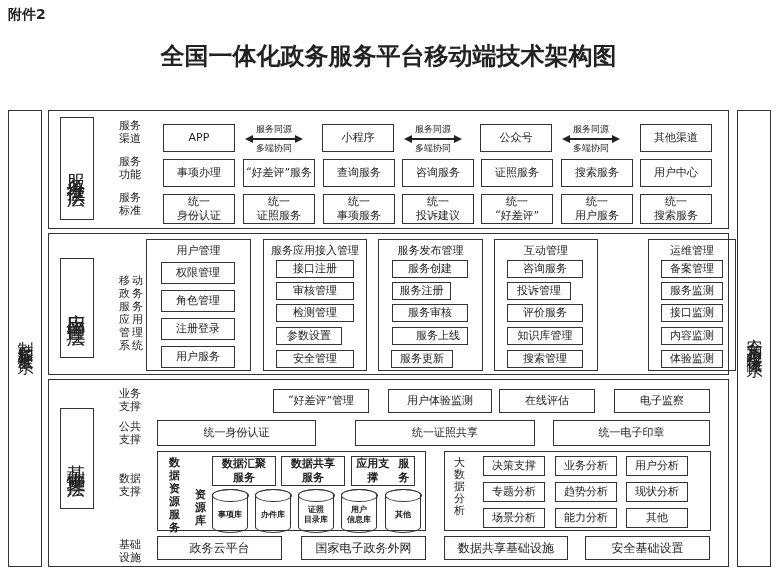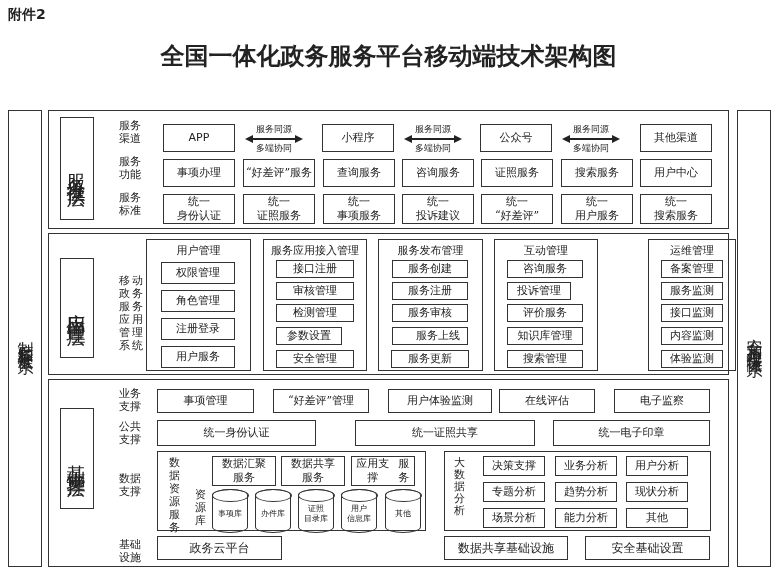--- a/index.html
+++ b/index.html
@@ -132,24 +132,24 @@
     <div class="box" style="left:12px;top:20px;width:78px;height:18px;">接口注册</div>
     <div class="box" style="left:12px;top:42px;width:78px;height:18px;">审核管理</div>
     <div class="box" style="left:12px;top:64px;width:78px;height:18px;">检测管理</div>
     <div class="box" style="left:12px;top:87px;width:66px;height:18px;">参数设置</div>
     <div class="box" style="left:12px;top:110px;width:78px;height:18px;">安全管理</div>
   </div>
 
   <div class="group" style="left:329px;top:5px;width:105px;height:132px;">
     <div class="gt">服务发布管理</div>
     <div class="box" style="left:13px;top:20px;width:76px;height:18px;">服务创建</div>
-    <div class="box" style="left:13px;top:42px;width:76px;height:18px;">服务注册</div>
+    <div class="box" style="left:13px;top:42px;width:59px;height:18px;">服务注册</div>
     <div class="box" style="left:13px;top:64px;width:76px;height:18px;">服务审核</div>
     <div class="box" style="left:13px;top:87px;width:76px;height:18px;padding-left:16px;">服务上线</div>
-    <div class="box" style="left:12px;top:110px;width:78px;height:18px;">服务更新</div>
+    <div class="box" style="left:12px;top:110px;width:62px;height:18px;">服务更新</div>
   </div>
 
   <div class="group" style="left:445px;top:5px;width:104px;height:132px;">
     <div class="gt">互动管理</div>
     <div class="box" style="left:12px;top:20px;width:76px;height:18px;">咨询服务</div>
     <div class="box" style="left:12px;top:42px;width:64px;height:18px;">投诉管理</div>
     <div class="box" style="left:12px;top:64px;width:76px;height:18px;">评价服务</div>
     <div class="box" style="left:12px;top:87px;width:76px;height:18px;">知识库管理</div>
     <div class="box" style="left:12px;top:110px;width:76px;height:18px;">搜索管理</div>
   </div>
@@ -167,31 +167,30 @@
 <div class="layer" style="top:379px;height:188px;">
   <div class="layer-title" style="left:11px;top:28px;width:34px;height:101px;">
     <span>基础支撑层</span>
   </div>
 
   <div class="lbl" style="left:68px;top:7px;width:26px;">业务支撑</div>
   <div class="lbl" style="left:68px;top:40px;width:26px;">公共支撑</div>
   <div class="lbl" style="left:68px;top:92px;width:26px;">数据支撑</div>
   <div class="lbl" style="left:68px;top:158px;width:26px;">基础设施</div>
 
-  <div class="box" style="left:108px;top:9px;width:97px;height:24px;">事项管理</div>
   <div class="box" style="left:224px;top:9px;width:96px;height:24px;">“好差评”管理</div>
   <div class="box" style="left:339px;top:9px;width:104px;height:24px;">用户体验监测</div>
   <div class="box" style="left:450px;top:9px;width:96px;height:24px;">在线评估</div>
   <div class="box" style="left:565px;top:9px;width:96px;height:24px;">电子监察</div>
 
   <div class="box" style="left:108px;top:40px;width:159px;height:26px;">统一身份认证</div>
   <div class="box" style="left:306px;top:40px;width:180px;height:26px;">统一证照共享</div>
   <div class="box" style="left:504px;top:40px;width:157px;height:26px;">统一电子印章</div>
 
-  <div class="group" style="left:108px;top:71px;width:269px;height:80px;">
+  <div class="group" style="left:108px;top:71px;width:269px;height:80px;font-weight:bold;">
     <div class="lbl" style="left:10px;top:4px;width:13px;line-height:13px;">数据资源服务</div>
     <div class="box" style="left:54px;top:4px;width:64px;height:30px;flex-direction:column;">
         <div>数据汇聚</div>
         <div>服务</div>
       </div>
     <div class="box" style="left:123px;top:4px;width:64px;height:30px;flex-direction:column;">
         <div>数据共享</div>
         <div>服务</div>
       </div>
     <div class="box" style="left:193px;top:4px;width:64px;height:30px;flex-direction:row;">
@@ -238,15 +237,16 @@
     <div class="box" style="left:181px;top:4px;width:62px;height:20px;">用户分析</div>
     <div class="box" style="left:38px;top:30px;width:62px;height:20px;">专题分析</div>
     <div class="box" style="left:110px;top:30px;width:62px;height:20px;">趋势分析</div>
     <div class="box" style="left:181px;top:30px;width:62px;height:20px;">现状分析</div>
     <div class="box" style="left:38px;top:56px;width:62px;height:20px;">场景分析</div>
     <div class="box" style="left:110px;top:56px;width:62px;height:20px;">能力分析</div>
     <div class="box" style="left:181px;top:56px;width:62px;height:20px;">其他</div>
   </div>
 
   <div class="box" style="left:108px;top:156px;width:125px;height:24px;font-size:12px;">政务云平台</div>
+  <div class="box" style="left:252px;top:156px;width:125px;height:24px;font-size:12px;">国家电子政务外网</div>
   <div class="box" style="left:395px;top:156px;width:124px;height:24px;font-size:12px;">数据共享基础设施</div>
   <div class="box" style="left:536px;top:156px;width:125px;height:24px;font-size:12px;">安全基础设置</div>
 </div>
 
 </body></html>

